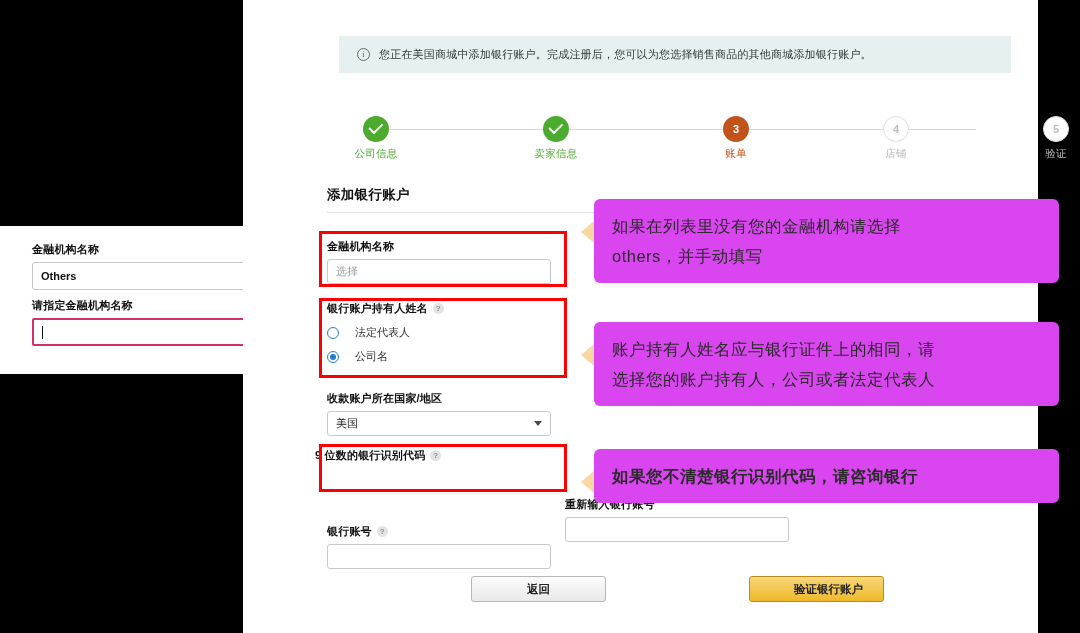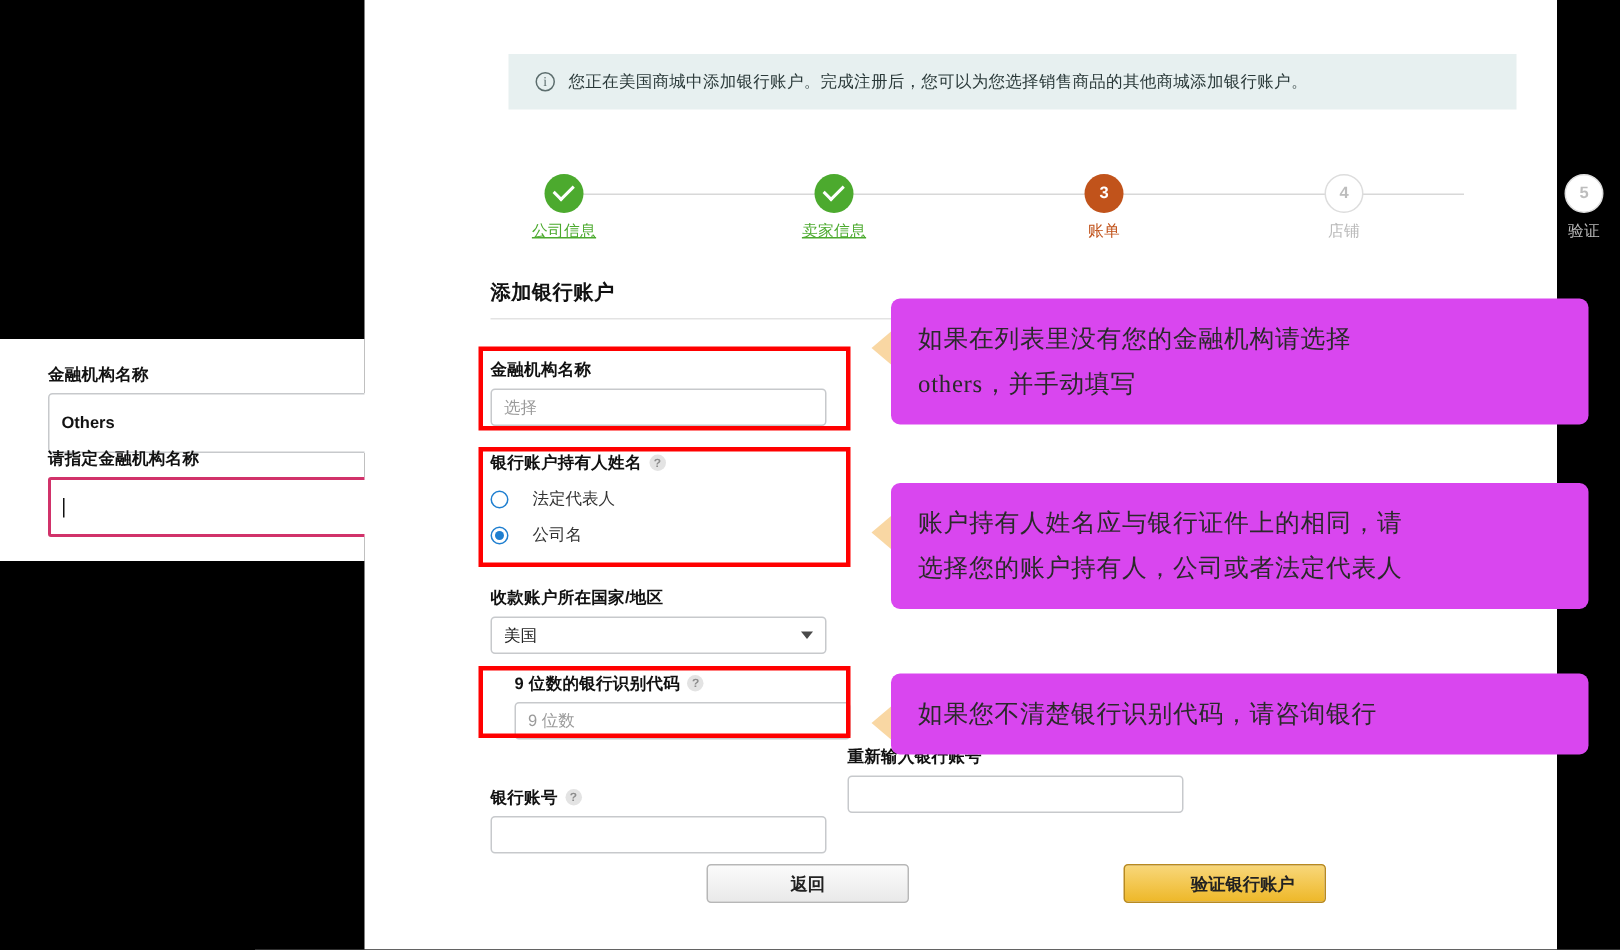--- a/index.html
+++ b/index.html
@@ -15,21 +15,21 @@
   .left-panel {
     position: absolute; left: 0; top: 226px; width: 243px; height: 148px;
     background: #fff;
   }
   .lp-field { position: absolute; left: 32px; width: 224px; }
   .lp-label {
     font-size: 11px; font-weight: bold; color: #111; letter-spacing: .2px;
     margin-bottom: 5px; white-space: nowrap;
   }
   .lp-input {
-    height: 40px; border: 1px solid #c7c9cc; border-radius: 3px;
+    height: 28px; border: 1px solid #c7c9cc; border-radius: 3px;
     background: #fff; display: flex; align-items: center; padding: 0 8px;
     font-size: 11px; color: #111; font-weight: bold;
   }
   .lp-input.focused {
     border: 2px solid #d1326a; border-radius: 2px;
   }
   .caret {
     display: inline-block; width: 1px; height: 13px; background: #111;
   }
 
@@ -64,21 +64,21 @@
     font-size: 11px; font-weight: bold;
   }
   .step.done .dot { background: #4caa2e; color: #fff; }
   .step.done .dot::after {
     content: ""; width: 11px; height: 6px; border-left: 2px solid #fff;
     border-bottom: 2px solid #fff; transform: rotate(-45deg) translate(1px,-2px);
   }
   .step.current .dot { background: #c1531b; color: #fff; }
   .step.todo .dot { background: #fff; border: 1px solid #ddd; color: #bdbdbd; }
   .step .cap { margin-top: 5px; font-size: 10.5px; letter-spacing: .2px; }
-  .step.done .cap { color: #4caa2e; text-decoration: underline; }
+  .step.done .cap { color: #4caa2e; }
   .step.current .cap { color: #c1531b; }
   .step.todo .cap { color: #b9b9b9; }
 
   
   .form-title {
     position: absolute; left: 84px; top: 186px;
     font-size: 13.5px; font-weight: bold; color: #111; letter-spacing: .3px;
   }
   .hr {
     position: absolute; left: 84px; top: 212px; width: 690px; height: 1px;
@@ -124,21 +124,21 @@
   .redbox {
     position: absolute; border: 3px solid #ff0000; pointer-events: none;
   }
 
   
   .callout {
     position: absolute; background: #d946ef; border-radius: 6px;
     padding: 12px 18px; color: #2a2a2a; letter-spacing: .5px;
   }
   .callout .ln { font-size: 16.5px; line-height: 30px; white-space: nowrap; }
-  .callout .mono { font-family: Liberation Serif, serif; }
+  .callout .mono { font-family: Liberation Sans, sans-serif; }
   .callout::before {
     content: ""; position: absolute; left: -13px; top: 22px;
     width: 0; height: 0; border-top: 11px solid transparent;
     border-bottom: 11px solid transparent; border-right: 13px solid #f9d7a3;
   }
 
   
   .btn {
     position: absolute; display: flex; align-items: center; justify-content: center;
     font-size: 11.5px; font-weight: bold; color: #222; border-radius: 3px;
@@ -232,27 +232,24 @@
     </div>
 
     <div class="field" style="left:84px; top:391px; width:224px;">
       <div class="f-label">收款账户所在国家/地区</div>
       <div class="f-select">
         <span>美国</span>
         <span class="sel-arrow"></span>
       </div>
     </div>
 
-    <div class="field" style="left:100px; top:448px; width:224px;">
+    <div class="field" style="left:72px; top:448px; width:224px;">
       <div class="f-label">
         <span>9 位数的银行识别代码</span>
         <span class="help">?</span>
-      </div>
-      <div class="f-input">
-        <span>9 位数</span>
       </div>
     </div>
 
     <div class="field" style="left:84px; top:497px; width:224px;margin-top:27px;">
       <div class="f-label">
         <span>银行账号</span>
         <span class="help">?</span>
       </div>
       <div class="f-input">
         <span></span>
@@ -281,17 +278,17 @@
   <div class="callout" style="left:594px; top:199px; width:465px;">
     <div class="ln">如果在列表里没有您的金融机构请选择</div>
     <div class="ln mono">others，并手动填写</div>
   </div>
 
   <div class="callout" style="left:594px; top:322px; width:465px;">
     <div class="ln">账户持有人姓名应与银行证件上的相同，请</div>
     <div class="ln">选择您的账户持有人，公司或者法定代表人</div>
   </div>
 
-  <div class="callout" style="left:594px; top:449px; width:465px;">
+  <div class="callout" style="left:594px; top:449px; width:465px;font-weight:bold;">
     <div class="ln">如果您不清楚银行识别代码，请咨询银行</div>
   </div>
 
 </div>
 
 </body></html>

